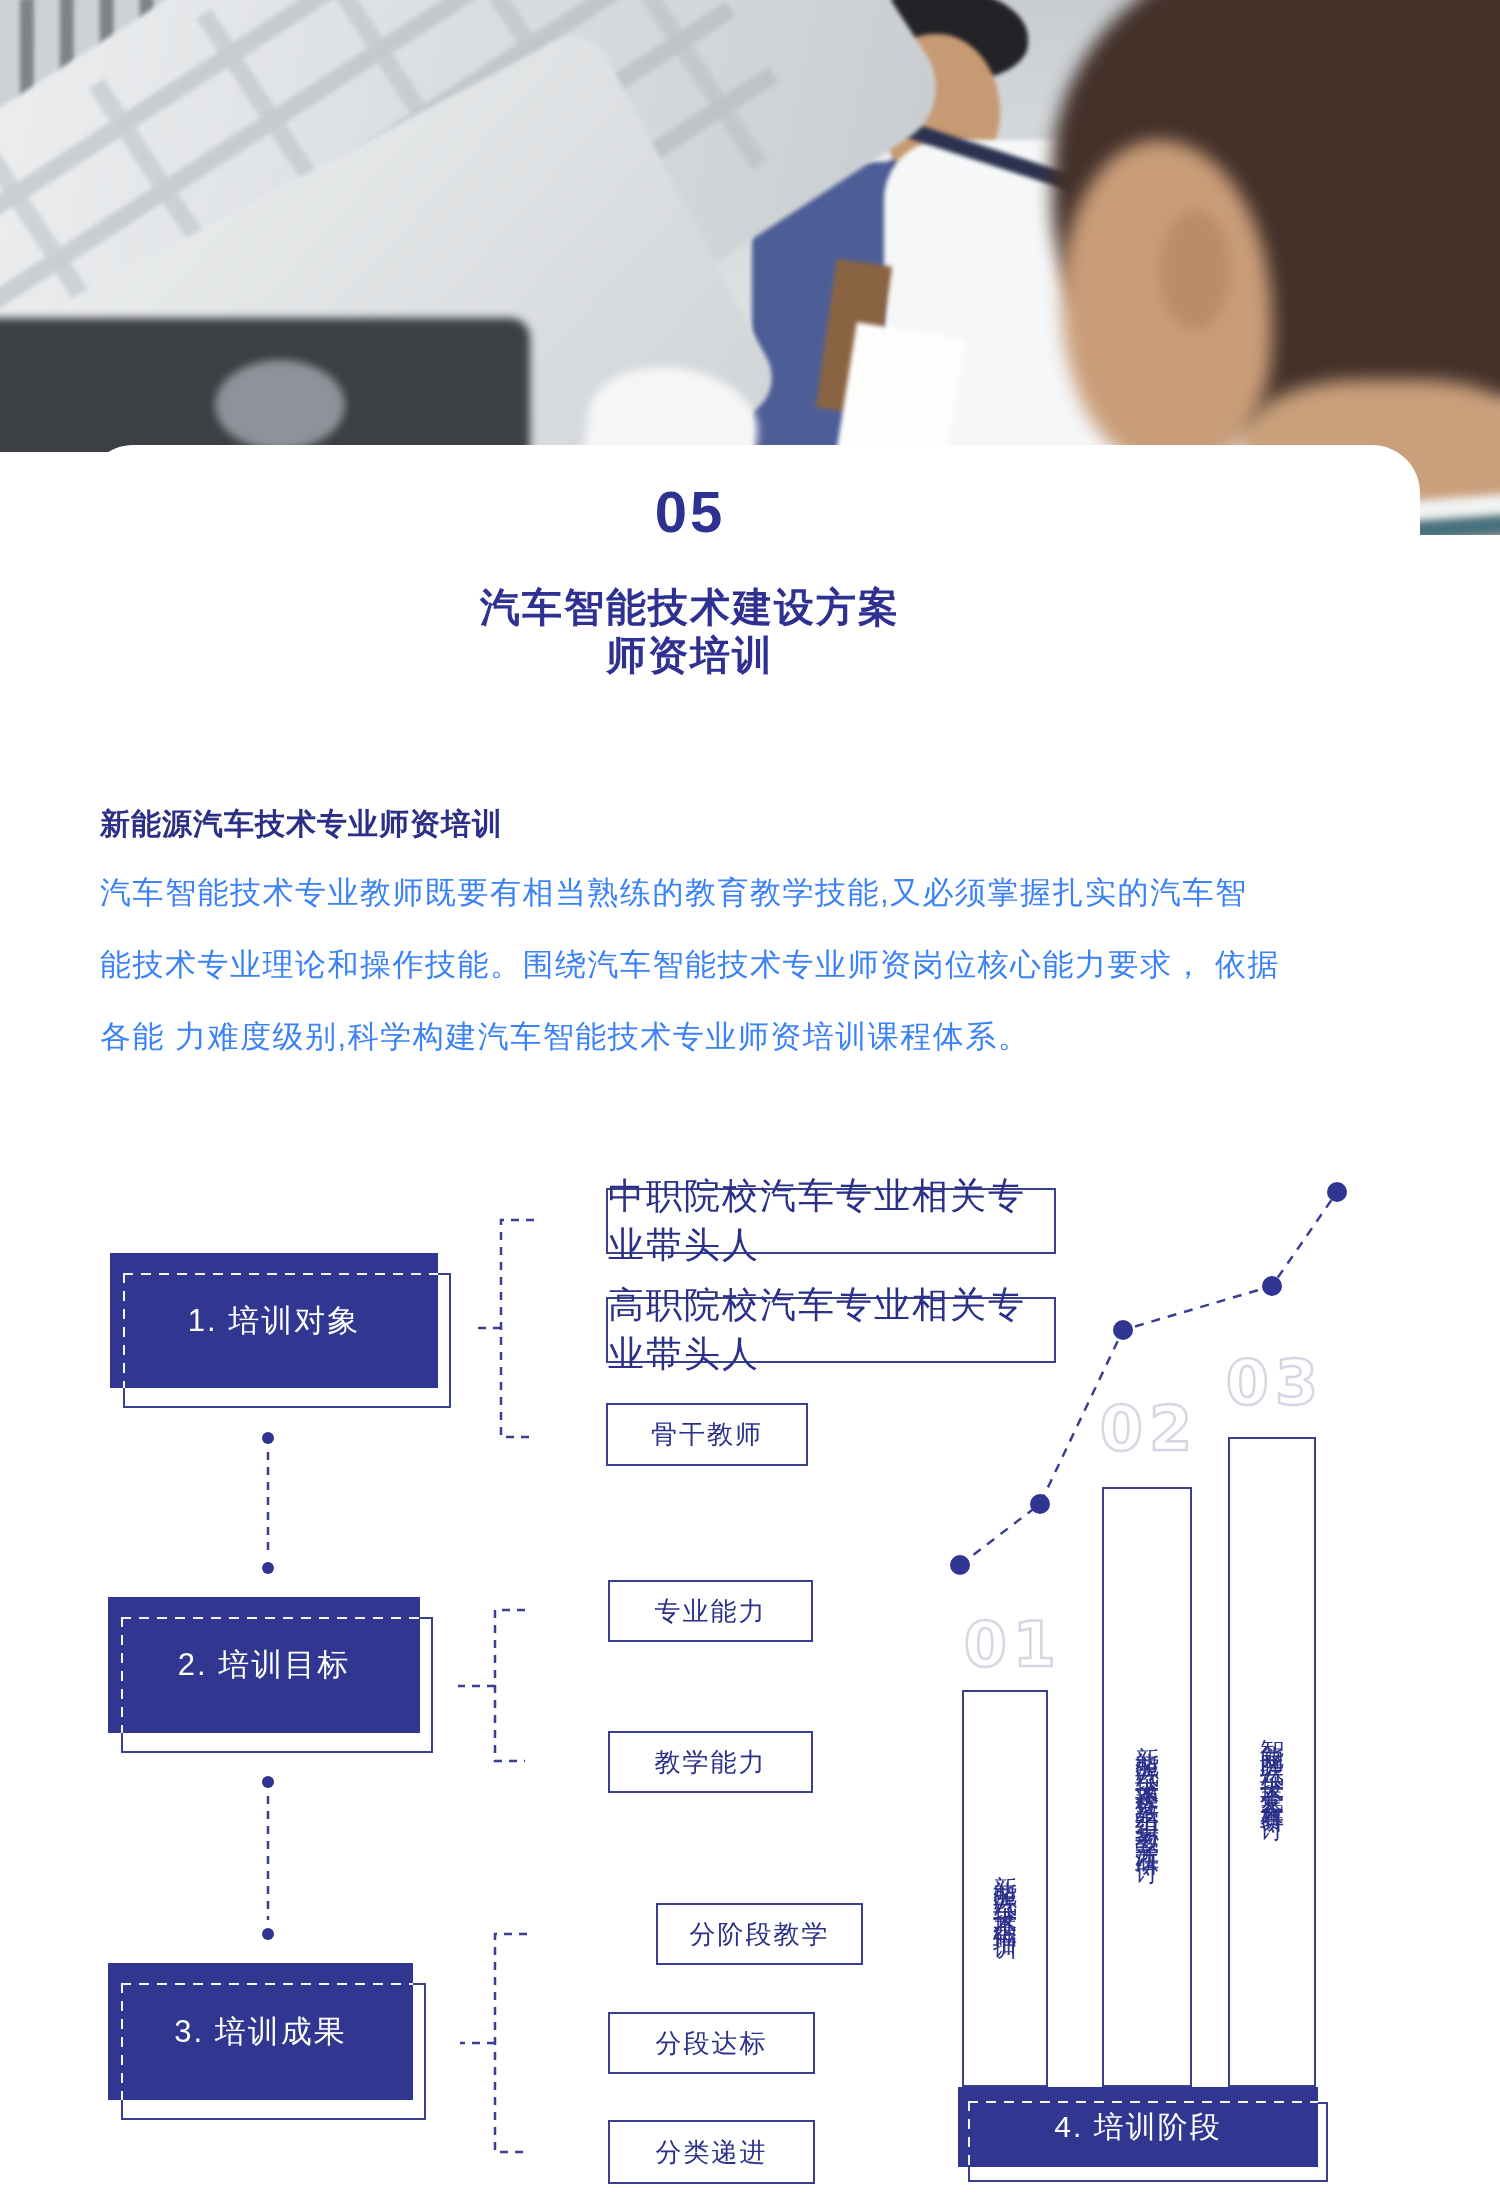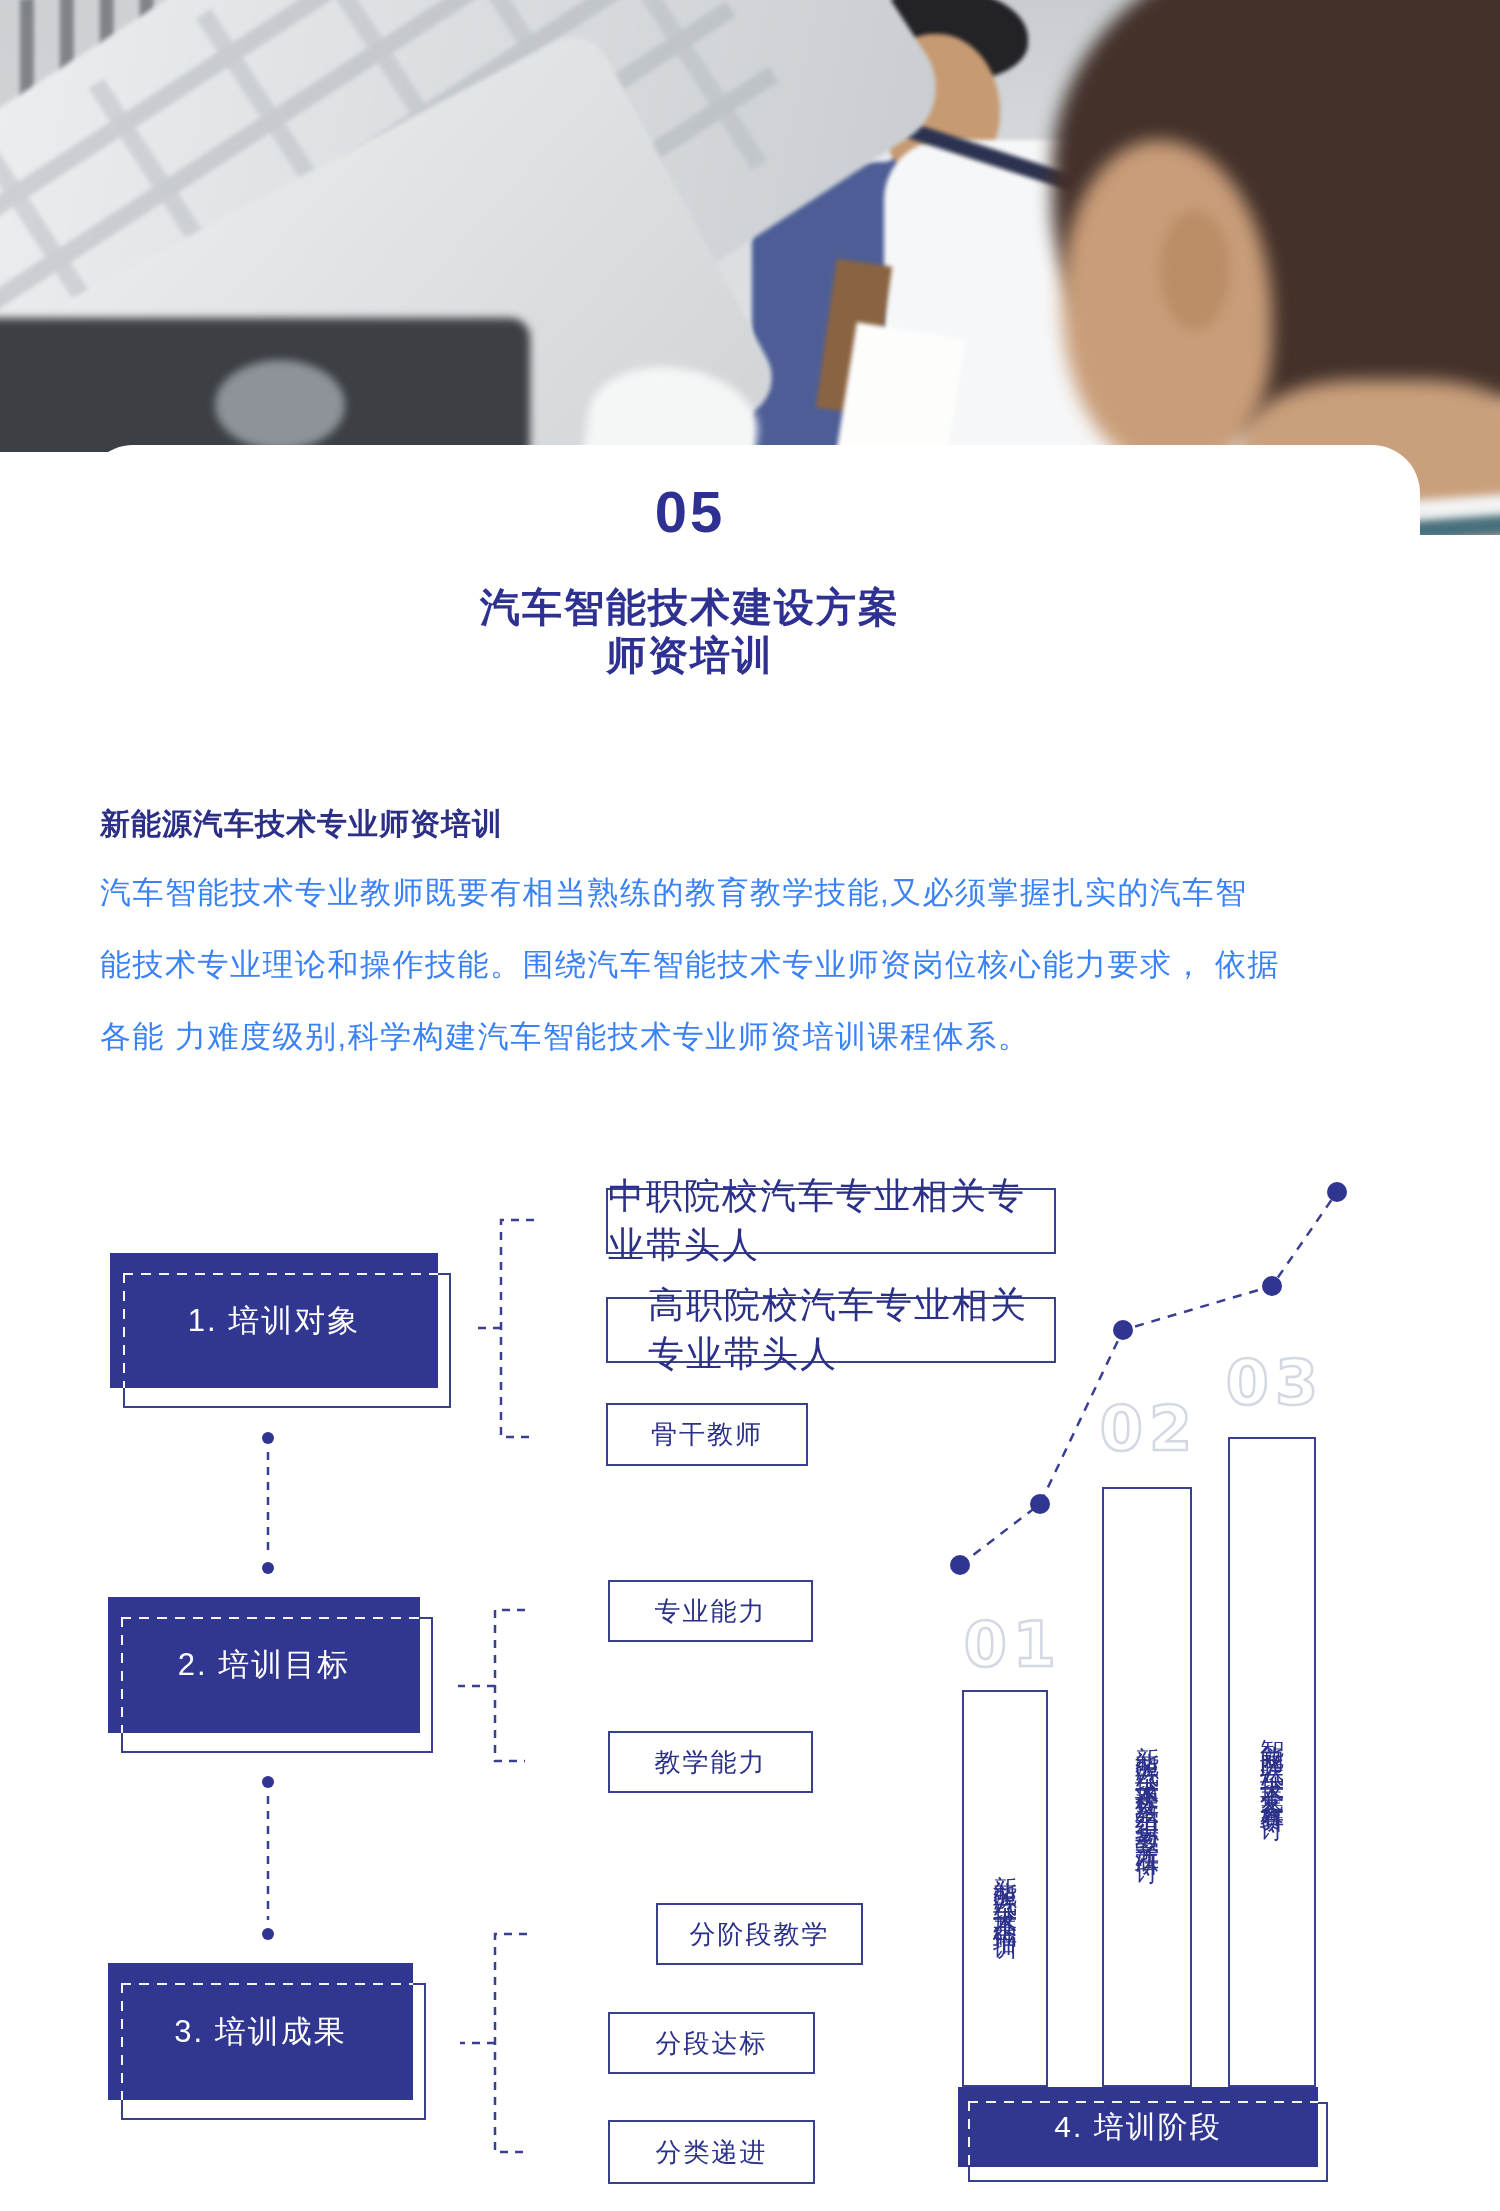--- a/index.html
+++ b/index.html
@@ -181,21 +181,21 @@
     <div class="fill">
       <span class="label">3. 培训成果</span>
       <div class="dash-t"></div>
       <div class="dash-l"></div>
     </div>
   </div>
 
   <div class="wbox wide" style="left:606px;top:1188px;width:450px;height:66px;">
     <span>中职院校汽车专业相关专业带头人</span>
     </div>
-  <div class="wbox wide" style="left:606px;top:1297px;width:450px;height:66px;padding-left:40px;">
+  <div class="wbox wide" style="left:606px;top:1297px;width:450px;height:66px;">
     <span>高职院校汽车专业相关专业带头人</span>
     </div>
   <div class="wbox" style="left:606px;top:1403px;width:202px;height:63px;">
     <span>骨干教师</span>
     </div>
 
   <div class="wbox" style="left:608px;top:1580px;width:205px;height:62px;">
     <span>专业能力</span>
     </div>
   <div class="wbox" style="left:608px;top:1731px;width:205px;height:62px;">

